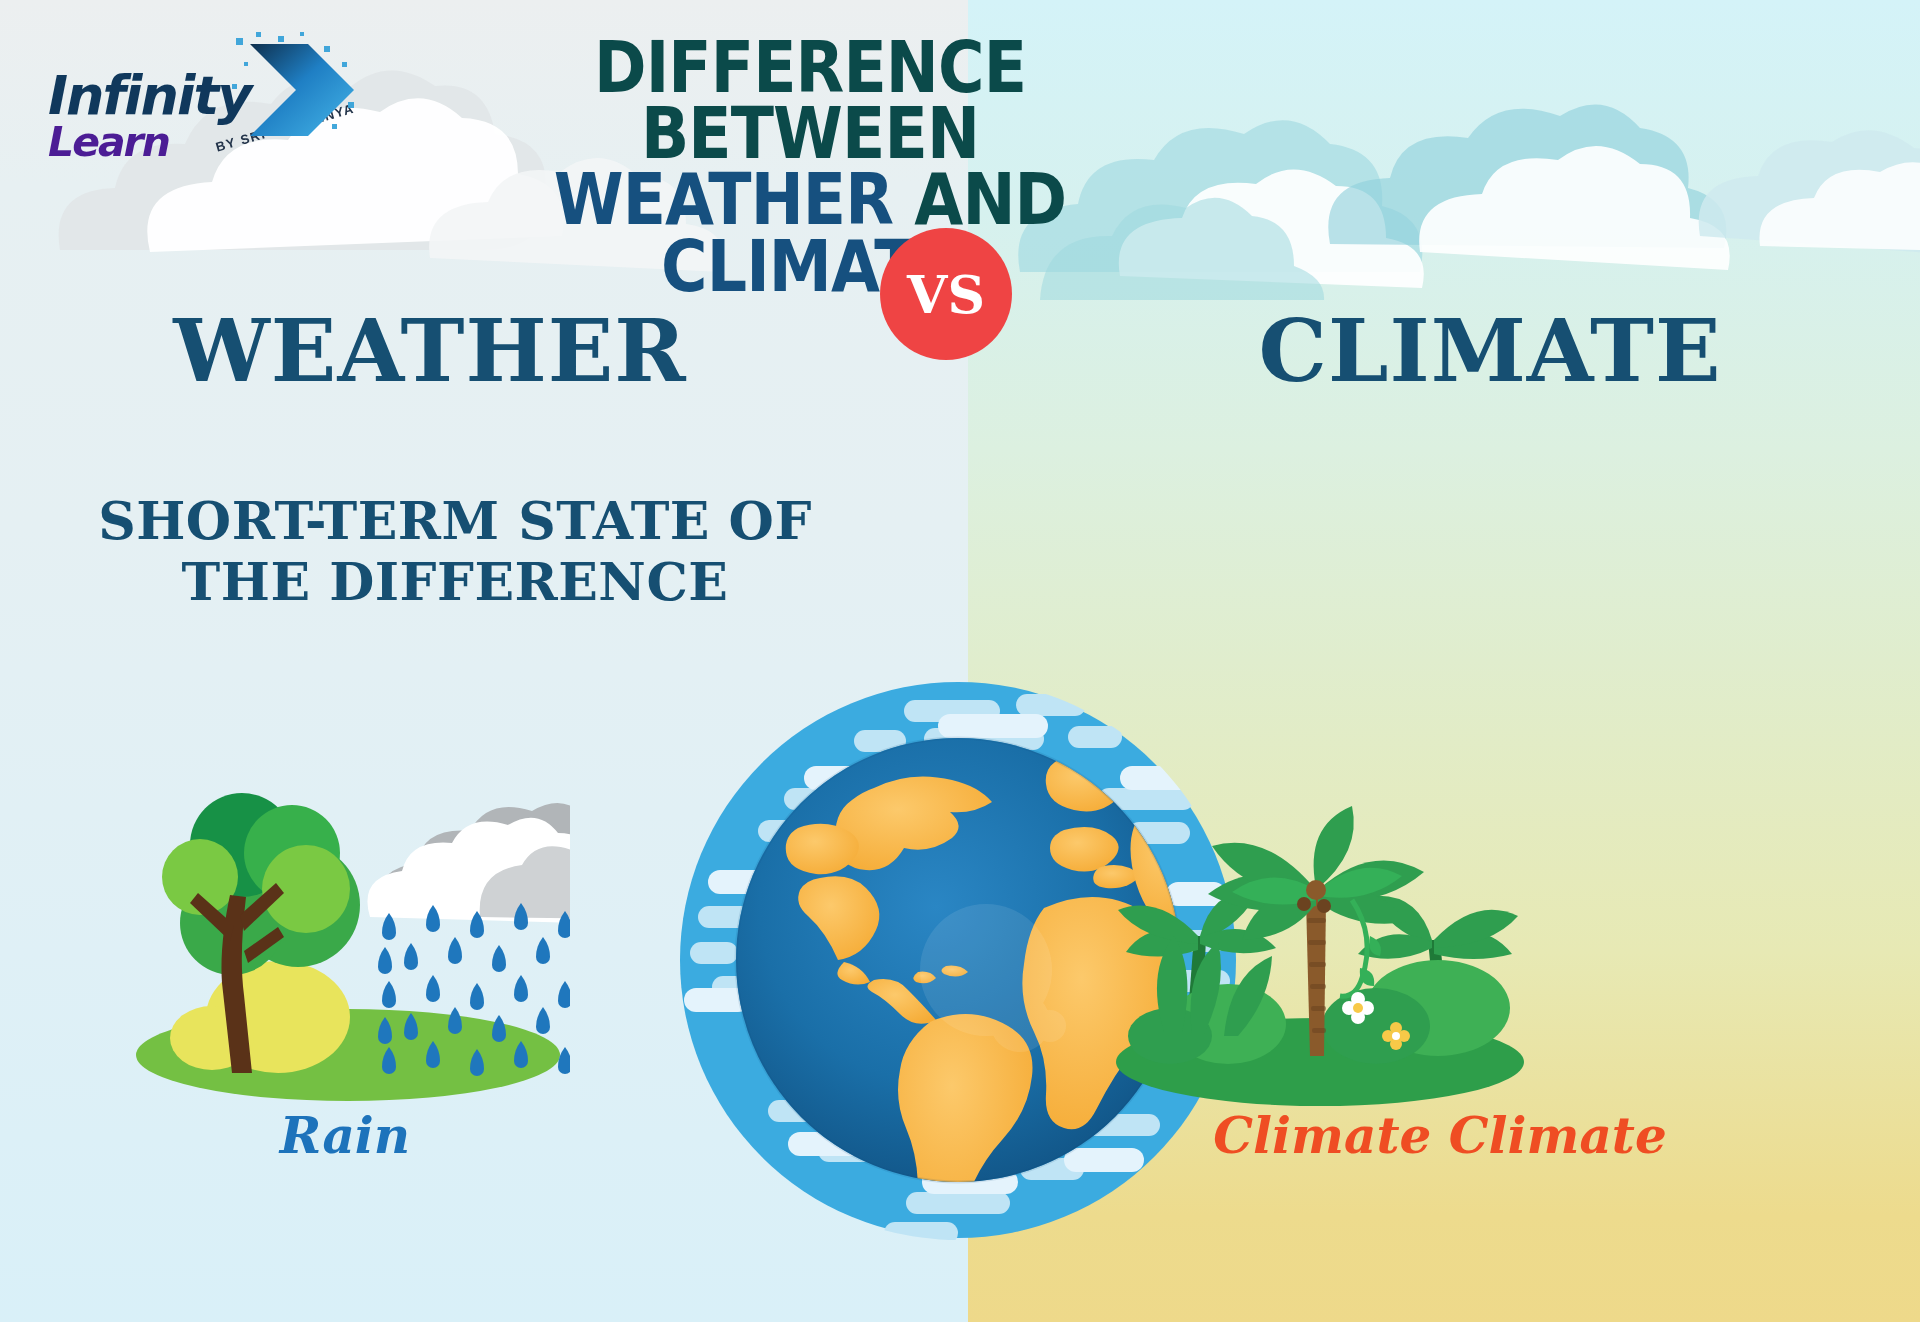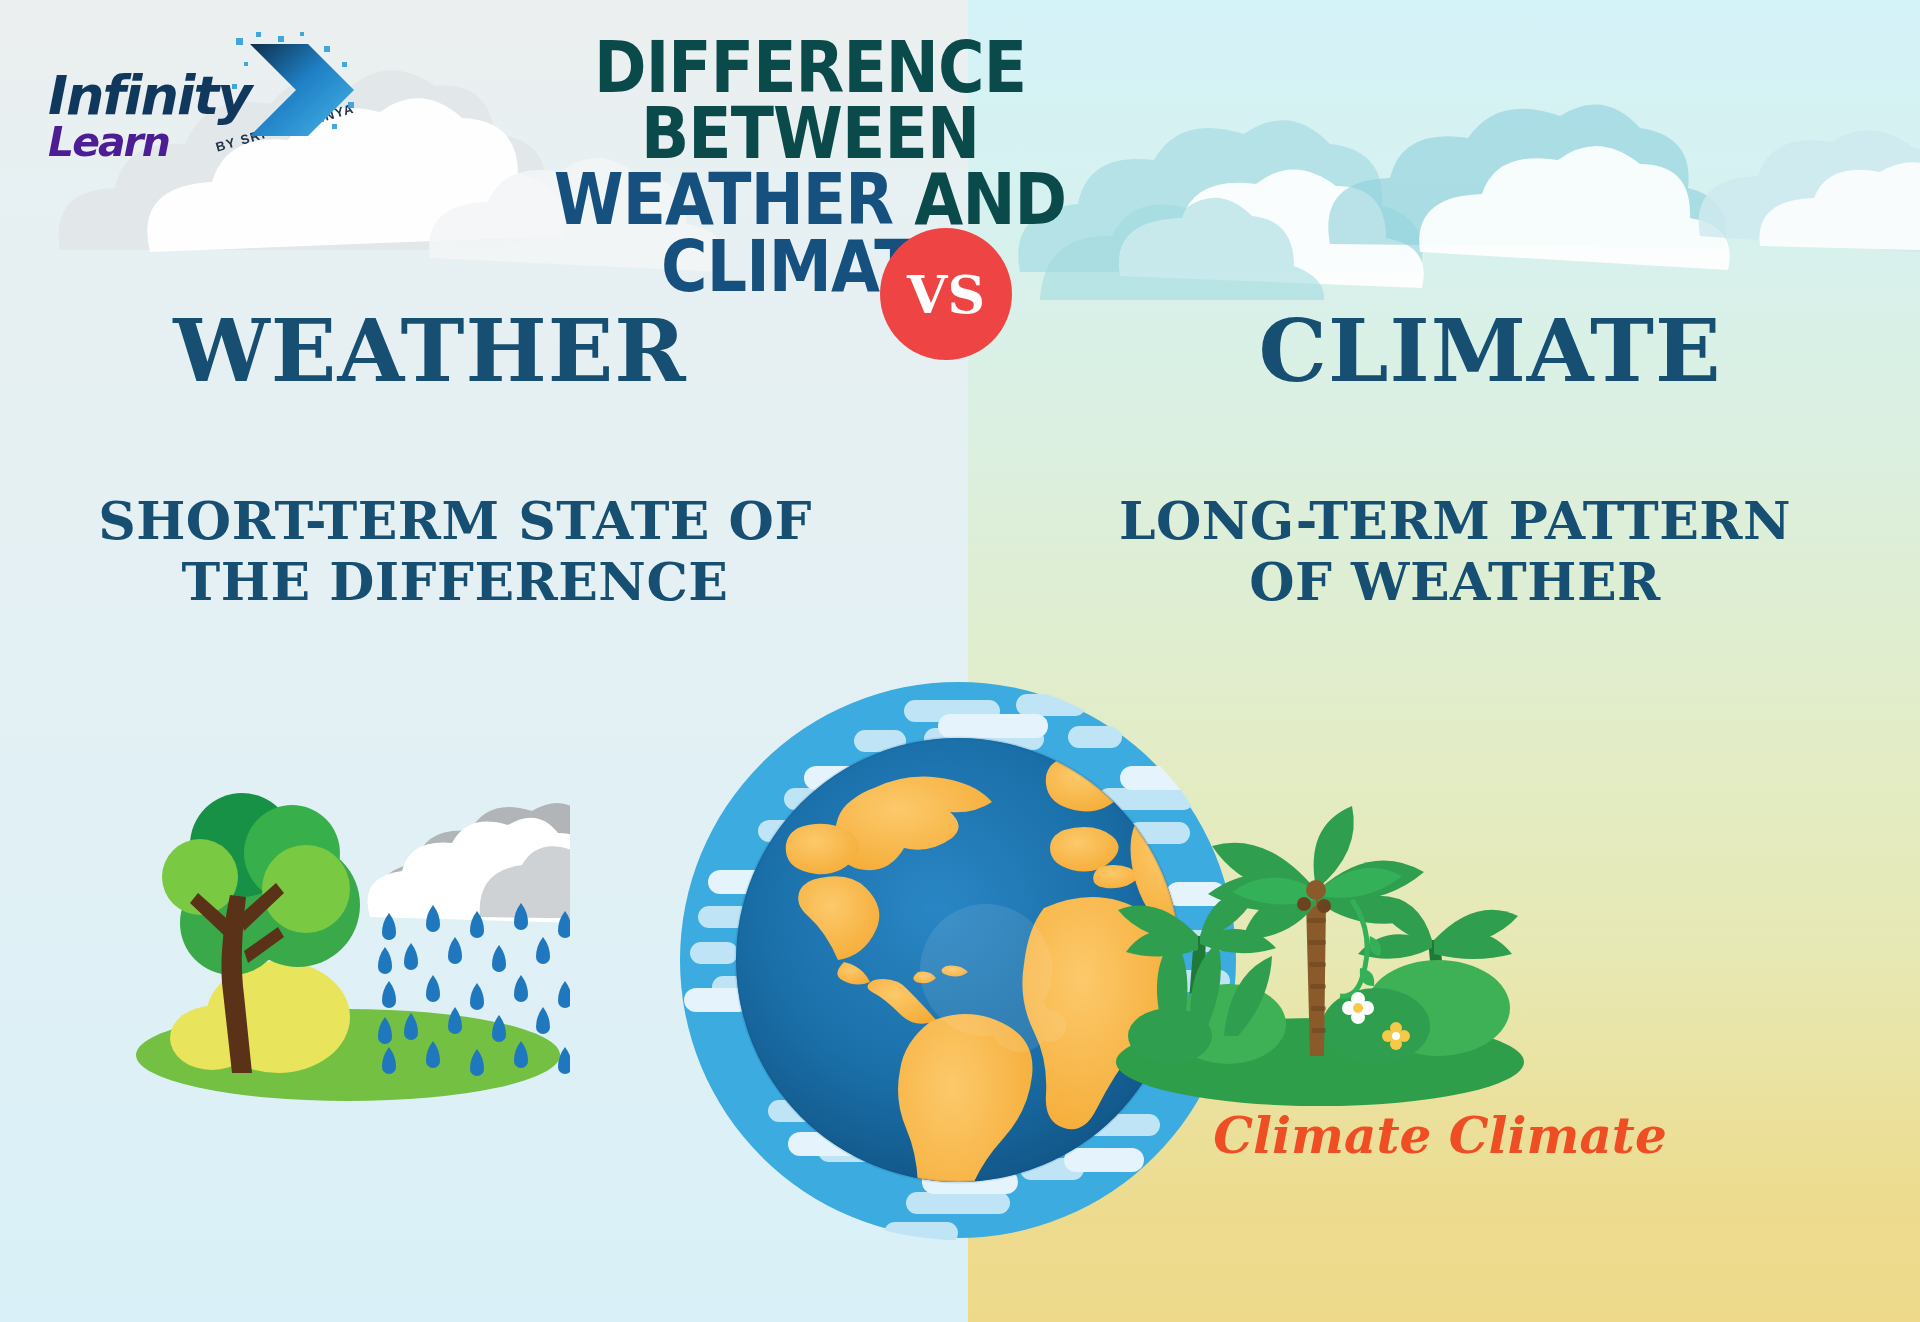--- a/index.html
+++ b/index.html
@@ -164,24 +164,20 @@
 
   <div class="headline" id="hl-weather">WEATHER</div>
   <div id="vs-badge">
     <span>VS</span>
   </div>
   <div class="headline" id="hl-climate">CLIMATE</div>
 
   <div class="subcap" id="sub-left">
     <div>SHORT-TERM STATE OF</div>
     <div>THE DIFFERENCE</div>
-  </div>
-  <div class="subcap" id="sub-right">
-    <div>LONG-TERM PATTERN</div>
-    <div>OF WEATHER</div>
   </div>
 
   <svg class="illus" style="left:120px;top:755px;" width="450" height="350" viewBox="0 0 450 350">
     <ellipse cx="228" cy="300" rx="212" ry="46" fill="#74c043"></ellipse>
     <g>
       <ellipse cx="158" cy="262" rx="72" ry="56" fill="#e8e45c"></ellipse>
       <ellipse cx="92" cy="283" rx="42" ry="32" fill="#e8e45c"></ellipse>
     </g>
     <g>
       <circle cx="118" cy="128" r="46" fill="#7ac943"></circle>
@@ -408,15 +404,16 @@
       <g transform="translate(288,296)">
         <circle cx="0" cy="-8" r="6" fill="#f7c948"></circle>
           <circle cx="8" cy="0" r="6" fill="#f7c948"></circle>
         <circle cx="0" cy="8" r="6" fill="#f7c948"></circle>
           <circle cx="-8" cy="0" r="6" fill="#f7c948"></circle>
         <circle cx="0" cy="0" r="4" fill="#ffffff"></circle>
       </g>
     </g>
   </svg>
 
+  <div class="caption" id="cap-rain">Rain</div>
   <div class="caption" id="cap-tropic">Climate Climate</div>
 
 </div>
 
 </body></html>

